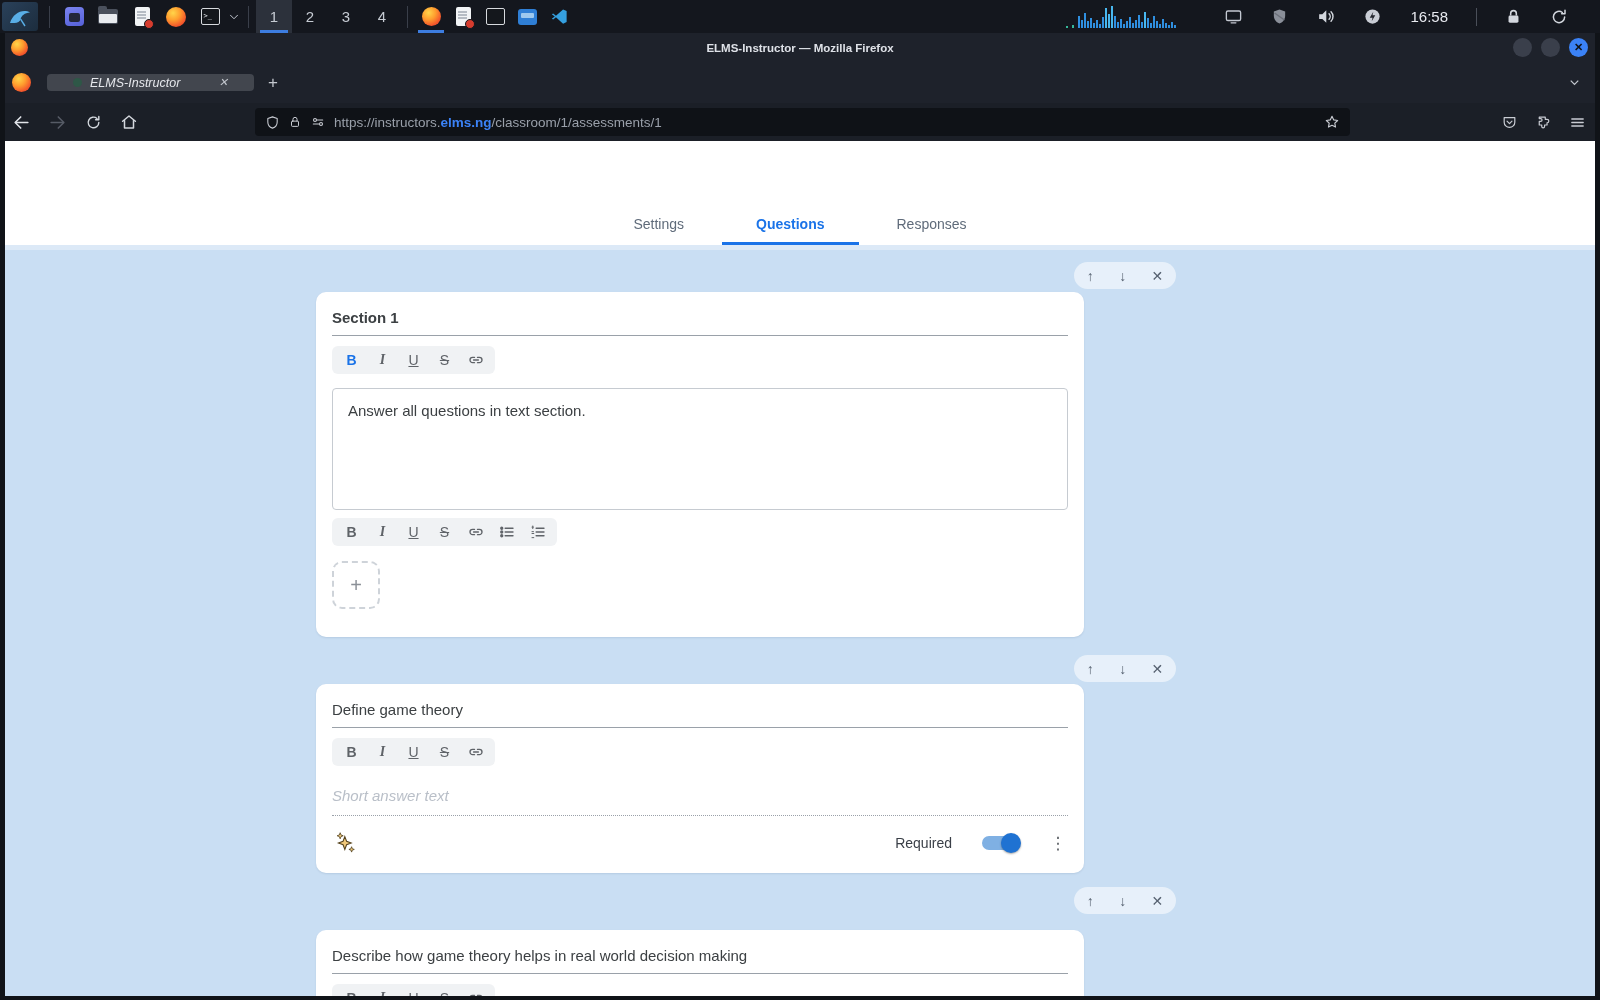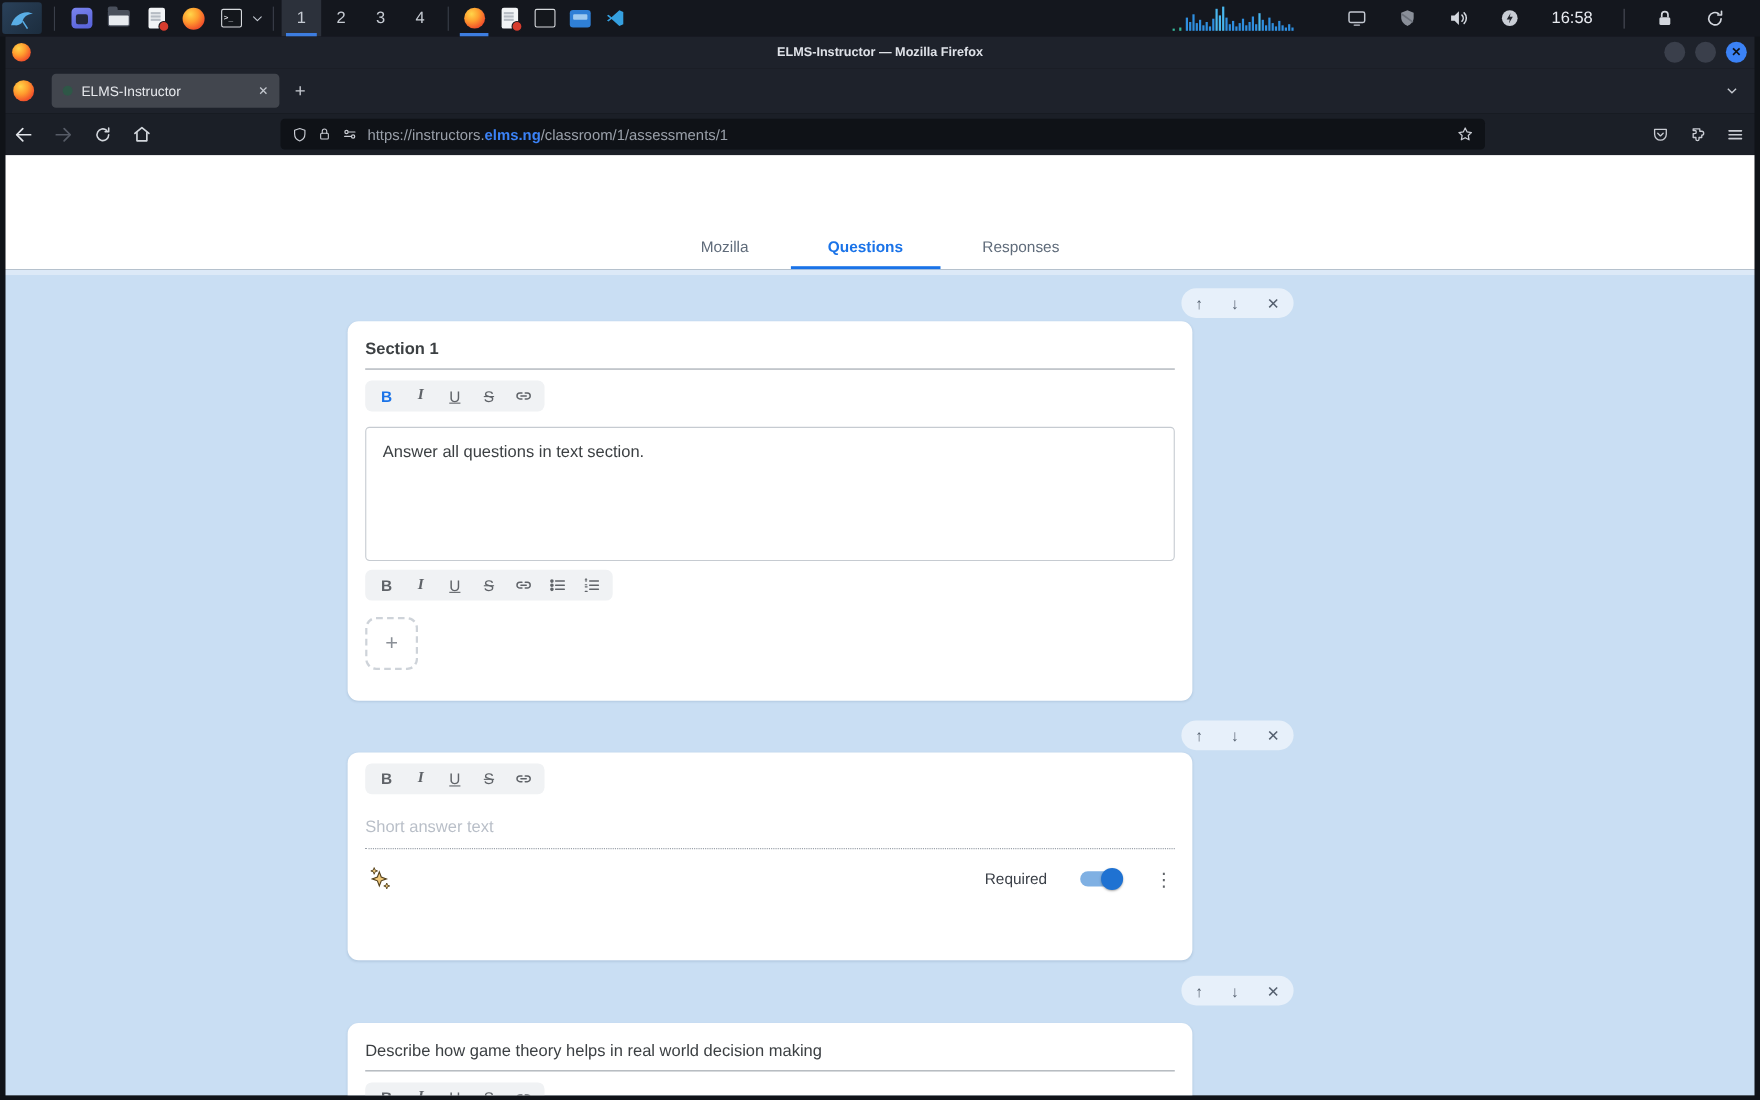--- a/index.html
+++ b/index.html
@@ -47,22 +47,22 @@
   .fx-edge { position:absolute; background:#101318; z-index:55; }
   .titlebar { position:absolute; left:0; top:33px; width:1600px; height:29px; background:#1e222b;
               display:flex; align-items:center; }
   .win-title { position:absolute; left:0; right:0; text-align:center; color:#dfe2e8; font-size:11.5px; font-weight:bold; }
   .win-btns { margin-left:auto; display:flex; gap:9px; padding-right:12px; z-index:2; }
   .wbtn { width:19px; height:19px; border-radius:50%; background:#3a3f4b; display:flex; align-items:center; justify-content:center; }
   .wbtn.close { background:#3b82f6; color:#0e1116; font-size:11px; font-weight:bold; }
 
   .tabbar { position:absolute; left:0; top:62px; width:1600px; height:41px; background:#1e222b;
             display:flex; align-items:center; }
-  .tab { margin-left:16px; width:207px; height:31px; background:#42464e; border-radius:4px;
-         display:flex; align-items:center; padding:0 10px; gap:8px; }
+  .tab { margin-left:16px; width:207px; height:17px; background:#42464e; border-radius:4px;
+         display:flex; align-items:center; padding:0 26px; gap:8px;font-style:italic; }
   .tab-fav { width:9px; height:9px; border-radius:50%; background:#2e5747; }
   .tab-label { color:#e6e8ec; font-size:12.5px; flex:1; }
   .tab-close { color:#c4c8cf; font-size:11px; }
   .newtab { color:#c4c8cf; font-size:17px; margin-left:14px; }
   .tab-chevron { margin-left:auto; margin-right:18px; }
 
   .navbar { position:absolute; left:0; top:103px; width:1600px; height:38px; background:#1b1f27;
             display:flex; align-items:center; }
   .nav-ic { width:30px; height:28px; display:flex; align-items:center; justify-content:center; margin-left:6px; }
   .urlfield { position:absolute; left:255px; top:5px; width:1095px; height:28px; background:#0f1217;
@@ -102,21 +102,21 @@
           font-size:14px; color:#5f6368; }
   .tbtn.b { font-weight:bold; }
   .tbtn.b.accent { color:#1a73e8; }
   .tbtn.i { font-style:italic; font-family:"Liberation Serif", serif; font-weight:bold; }
   .tbtn.u { text-decoration:underline; }
   .tbtn.s { text-decoration:line-through; }
   .desc-box { margin-top:14px; height:122px; border:1px solid #c6cbd1; border-radius:4px;
               padding:13px 15px; font-size:15px; color:#3c4043; }
   .plus-btn { margin-top:15px; width:48px; height:48px; border:2px dashed #ced3d9; border-radius:10px;
               display:flex; align-items:center; justify-content:center; color:#8b9097; font-size:20px; }
-  .answer-ph { margin-top:21px; font-size:15px; color:#b9bfc8; padding-bottom:11px; border-bottom:1px dotted #9aa1a9; }
+  .answer-ph { margin-top:21px; font-size:15px; color:#b9bfc8; padding-bottom:11px; border-bottom:1px dotted #9aa1a9;font-style:italic; }
   .card-foot { margin-top:13px; display:flex; align-items:center; padding-bottom:16px; }
   .foot-right { margin-left:auto; display:flex; align-items:center; gap:24px; }
   .req-label { font-size:14px; color:#3a3f47; }
   .toggle { position:relative; width:36px; height:14px; border-radius:7px; background:#7fb0e3; margin:0 6px; }
   .toggle .knob { position:absolute; right:-3px; top:-3px; width:20px; height:20px; border-radius:50%;
                   background:#1f72d2; box-shadow:0 1px 2px rgba(0,0,0,.35); }
   .kebab { color:#5f6368; font-size:17px; letter-spacing:0; width:20px; text-align:center; }
 </style>
 </head>
 <body>
@@ -348,21 +348,21 @@
     </div>
     <div class="publish">
       <svg width="17" height="17" viewBox="0 0 24 24" style="stroke:#ffffff;fill:none;stroke-width:2;stroke-linecap:round;stroke-linejoin:round">
         <path d="M6 4h12"></path>
           <path d="M12 20V8.5"></path>
           <path d="M7.5 13L12 8.5 16.5 13"></path>
       </svg>
       <span>Publish</span>
     </div>
     <div class="apptabs">
-      <div class="apptab">Mozilla</div>
+      <div class="apptab">Settings</div>
       <div class="apptab active">Questions</div>
       <div class="apptab">Responses</div>
     </div>
   </div>
 
   <div class="content">
 
     <div class="pill" style="left:1074px; top:17px">
       <span>↑</span>
       <span>↓</span>
@@ -419,20 +419,21 @@
       <div class="plus-btn">+</div>
     </div>
 
     <div class="pill" style="left:1074px; top:410px">
       <span>↑</span>
       <span>↓</span>
       <span>✕</span>
     </div>
 
     <div class="card" style="top:439px; height:189px">
+      <div class="fld-title">Define game theory</div>
       <div>
         <div class="toolbar">
           <div class="tbtn b">B</div>
           <div class="tbtn i">I</div>
           <div class="tbtn u">U</div>
           <div class="tbtn s">S</div>
           <div class="tbtn">
             <svg width="18" height="18" viewBox="0 0 24 24" style="stroke:#5f6368;fill:none;stroke-width:1.8;stroke-linecap:round">
               <path d="M10 8.5H7.5a3.5 3.5 0 0 0 0 7H10"></path>
                 <path d="M14 8.5h2.5a3.5 3.5 0 0 1 0 7H14"></path>

